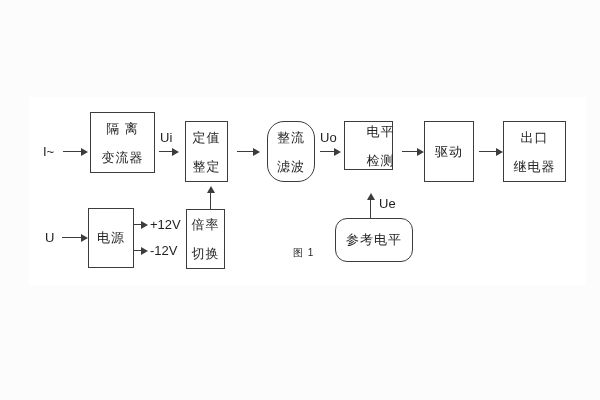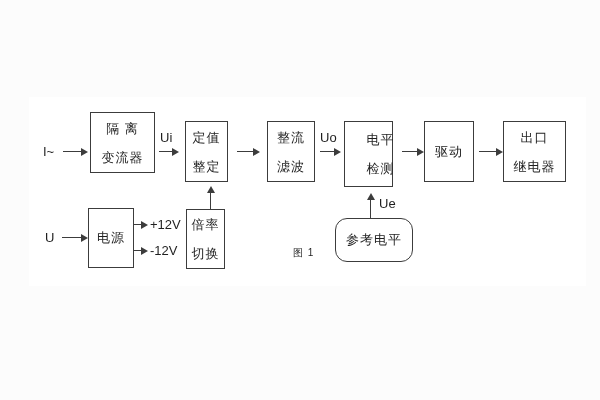--- a/index.html
+++ b/index.html
@@ -39,25 +39,25 @@
   <div class="panel"></div>
 
   <div class="box" style="left:90px; top:112px; width:65px; height:61px;">
     <span>隔 离</span>
     <span>变流器</span>
   </div>
   <div class="box" style="left:185px; top:121px; width:43px; height:61px;">
     <span>定值</span>
     <span>整定</span>
   </div>
-  <div class="box" style="left:267px; top:121px; width:48px; height:61px;">
+  <div class="box" style="left:267px; top:121px; width:48px; height:61px;border-radius:17px;">
     <span>整流</span>
     <span>滤波</span>
   </div>
-  <div class="box" style="left:344px; top:121px; width:49px; height:66px;padding-left:24px;">
+  <div class="box" style="left:344px; top:121px; width:49px; height:49px;padding-left:24px;">
     <span>电平</span>
     <span>检测</span>
   </div>
   <div class="box single" style="left:424px; top:121px; width:50px; height:61px;">
     <span>驱动</span>
   </div>
   <div class="box" style="left:503px; top:121px; width:63px; height:61px;">
     <span>出口</span>
     <span>继电器</span>
   </div>

